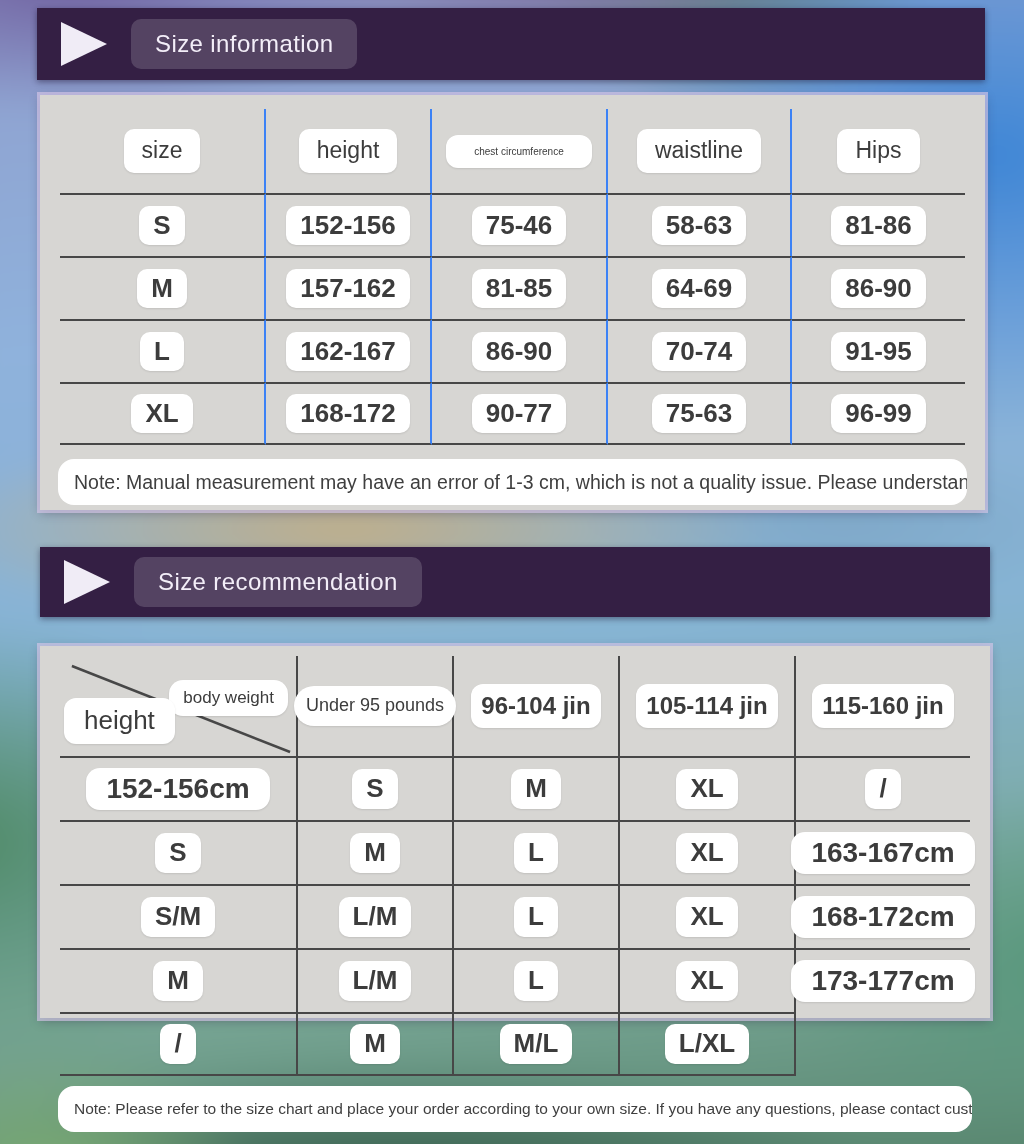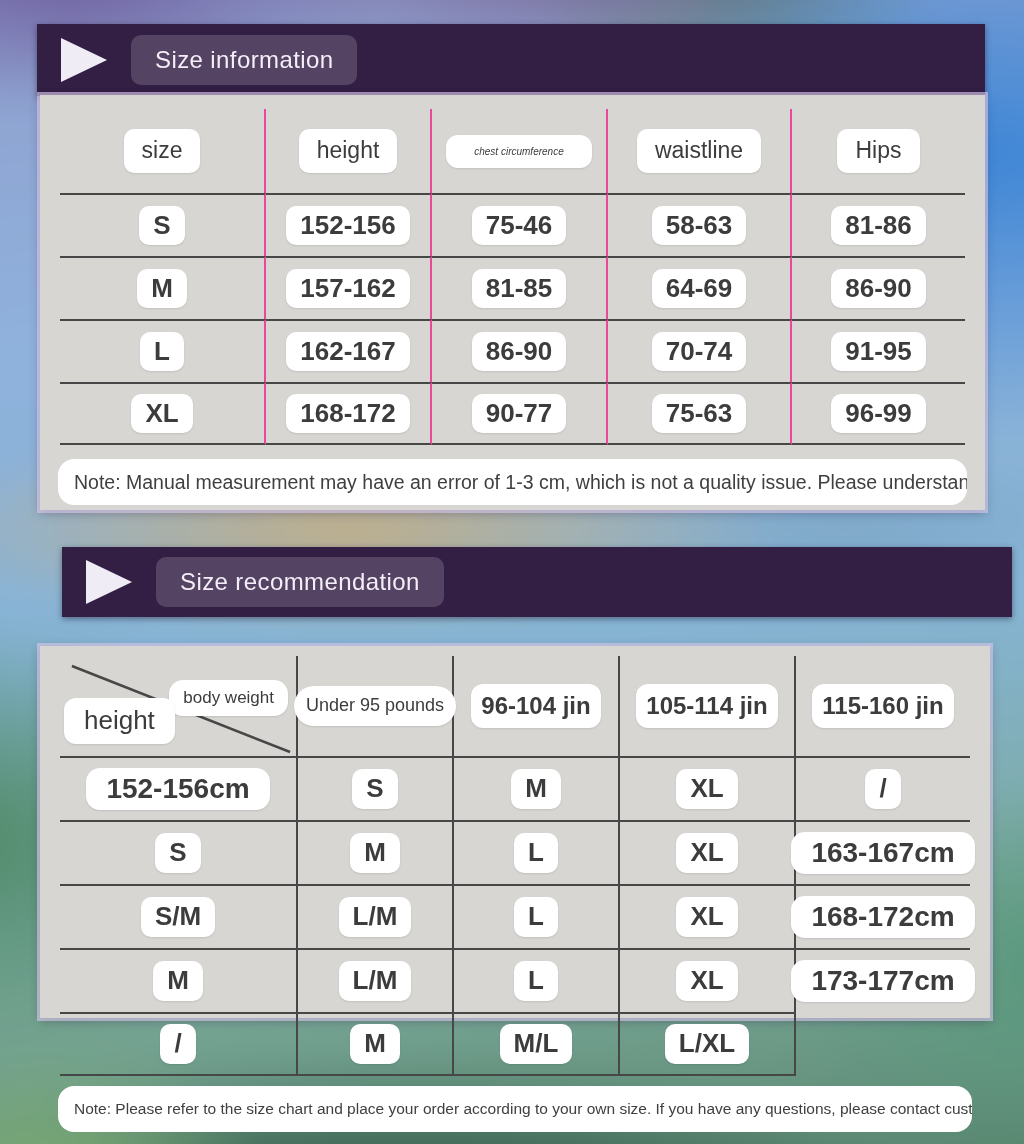--- a/index.html
+++ b/index.html
@@ -21,55 +21,55 @@
       radial-gradient(500px 320px at 0% 72%, #4f8a66 0%, rgba(79,138,102,0) 70%),
       radial-gradient(420px 260px at 100% 82%, #58977c 0%, rgba(88,151,124,0) 70%),
       radial-gradient(300px 200px at 8% 100%, #7fb074 0%, rgba(127,176,116,0) 70%),
       radial-gradient(700px 200px at 40% 102%, #2f5444 0%, rgba(47,84,68,0) 75%),
       linear-gradient(175deg, #8f9ccc 0%, #8fb2dc 30%, #86b4d4 55%, #7aa898 80%, #54826a 100%);
   }
   .banner{
     position:absolute;left:37px;width:948px;height:72px;background:#341f44;
     display:flex;align-items:center;box-shadow:0 2px 6px rgba(20,10,40,.45);
   }
-  .b1{top:24px;}
-  .b2{top:547px;left:40px;width:950px;height:70px;margin-left:22px;}
+  .b1{top:8px;}
+  .b2{top:547px;left:40px;width:950px;height:70px;}
   .tri{
     width:0;height:0;border-left:46px solid #f0ecf6;
     border-top:22px solid transparent;border-bottom:22px solid transparent;margin-left:24px;
   }
   .btitle{
     margin-left:24px;background:rgba(255,255,255,.16);color:#f3eef8;
     font-size:24px;padding:11px 24px;border-radius:10px;letter-spacing:.4px;white-space:nowrap;
   }
   .panel{
     position:absolute;left:40px;background:#d7d6d3;
     box-shadow:0 0 0 3px rgba(214,198,232,.65), 0 3px 10px rgba(40,30,60,.35);
   }
   .p1{top:95px;width:945px;height:415px;}
   .p2{top:615px;width:950px;height:372px;margin-top:31px;}
   .grid{display:grid;}
   .g1{grid-template-columns:206px 166px 176px 184px 173px;
       grid-template-rows:84px 63px 63px 63px 63px;margin:14px 20px 0 20px;}
   .g2{grid-template-columns:238px 156px 166px 176px 174px;
       grid-template-rows:100px 64px 64px 64px 64px 64px;margin:10px 20px 0 20px;}
   .c{display:flex;align-items:center;justify-content:center;position:relative;}
-  .g1 .c:not(:nth-child(5n)){border-right:2px solid #ec4899;}
+  .g1 .c:not(:nth-child(5n)){border-right:2px solid #3b82f6;}
   .g1 .c:nth-child(n+6){border-top:2px solid #474747;}
   .g1 .c:nth-child(n+21){border-bottom:2px solid #474747;}
   .g2 .c:not(:nth-child(5n)){border-right:2px solid #474747;}
   .g2 .c:nth-child(n+6){border-top:2px solid #474747;}
   .g2 .c:nth-child(n+26){border-bottom:2px solid #474747;}
   .pill{
     background:#ffffff;border-radius:10px;padding:3px 14px;color:#3c3c3c;
     font-weight:bold;font-size:26px;line-height:1.3;white-space:nowrap;
     box-shadow:0 1px 2px rgba(0,0,0,.10);
   }
   .hpill{font-size:23px;font-weight:normal;padding:7px 18px;}
-  .tinypill{font-size:10px;font-weight:normal;padding:10px 28px;border-radius:12px;font-style:italic;}
+  .tinypill{font-size:10px;font-weight:normal;padding:10px 28px;border-radius:12px;}
   .wh-small{font-size:18px;font-weight:normal;padding:8px 12px;border-radius:20px;}
   .wh-big{font-size:24px;font-weight:bold;padding:6px 10px;border-radius:12px;}
   .rowlab{font-size:28px;border-radius:14px;padding:3px 20px;}
   .corner{position:relative;}
   .corner svg{position:absolute;inset:0;width:100%;height:100%;}
   .cw{position:absolute;top:24px;right:8px;font-size:17px;font-weight:normal;padding:7px 14px;border-radius:14px;}
   .ch{position:absolute;bottom:12px;left:4px;font-size:26px;font-weight:normal;padding:6px 20px;border-radius:12px;}
   .note{
     position:absolute;left:18px;right:18px;background:#ffffff;border-radius:16px;
     color:#3f3f3f;display:flex;align-items:center;white-space:nowrap;overflow:hidden;

